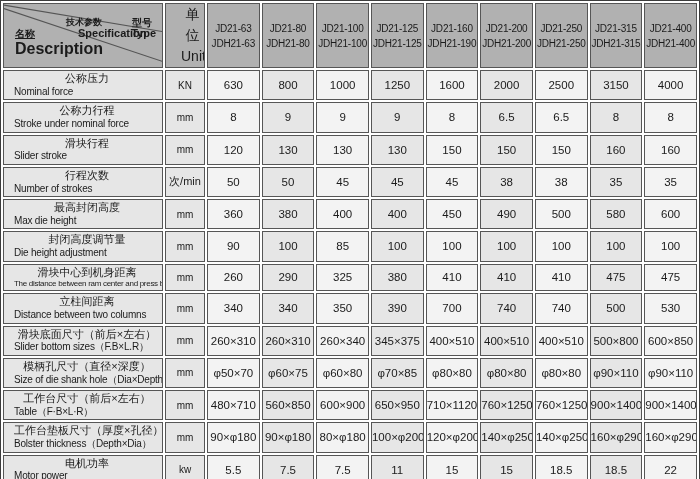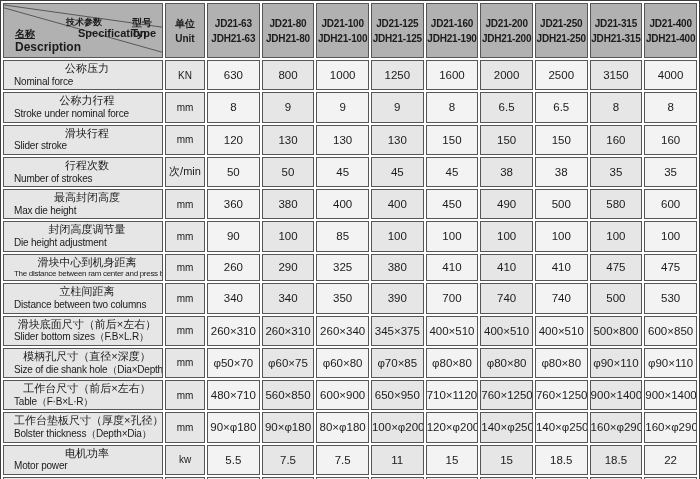--- a/index.html
+++ b/index.html
@@ -15,31 +15,31 @@
   }
   td{
     border:1px solid #565656;
     background:#e6e6e6;
     color:#1b1b1b;
     text-align:center;vertical-align:middle;
     padding:0;overflow:hidden;
   }
   tr.hdr td{background:#b1b1b1;}
   tr.hdr{height:55px;}
-  td.model div{font-size:10px;font-weight:bold;line-height:1.5;letter-spacing:-0.2px;}
-  td.unit-h div{font-size:10px;font-weight:bold;line-height:1.5;}
+  td.model div{font-size:10px;font-weight:normal;line-height:1.5;letter-spacing:-0.2px;}
+  td.unit-h div{font-size:14px;font-weight:normal;line-height:1.5;margin-left:15px;}
   td.corner{position:relative;background:#b1b1b1;}
   td.corner svg{position:absolute;left:0;top:0;width:100%;height:100%;}
   td.corner .pos{position:absolute;font-weight:bold;white-space:nowrap;margin-top:10px;}
   .c-spec-cn{left:62px;top:2px;font-size:9px;}
   .c-spec-en{left:74px;top:13px;font-size:11px;}
   .c-type-cn{right:10px;top:2px;font-size:10px;}
   .c-type-en{right:6px;top:13px;font-size:11px;}
   .c-name-cn{left:11px;top:13px;font-size:10px;text-decoration:underline;}
-  .c-name-en{left:11px;top:26px;font-size:12px;}
+  .c-name-en{left:11px;top:26px;font-size:16px;}
   td.label{text-align:left;padding:1px 2px 1px 10px;}
   td.label .cn{font-size:11px;line-height:1.25;white-space:nowrap;text-align:center;}
   td.label .en{font-size:10px;line-height:1.25;letter-spacing:-0.2px;white-space:nowrap;}
   td.label .en.small{font-size:8px;letter-spacing:-0.3px;}
   td.unit{font-size:10px;}
   td.unit.sm{font-size:11px;}
   td.val{font-size:11.5px;}
   td.val.light{background:#f3f3f3;}
   td.val.tiny{font-size:6.5px;letter-spacing:-0.3px;white-space:nowrap;}
 </style>

